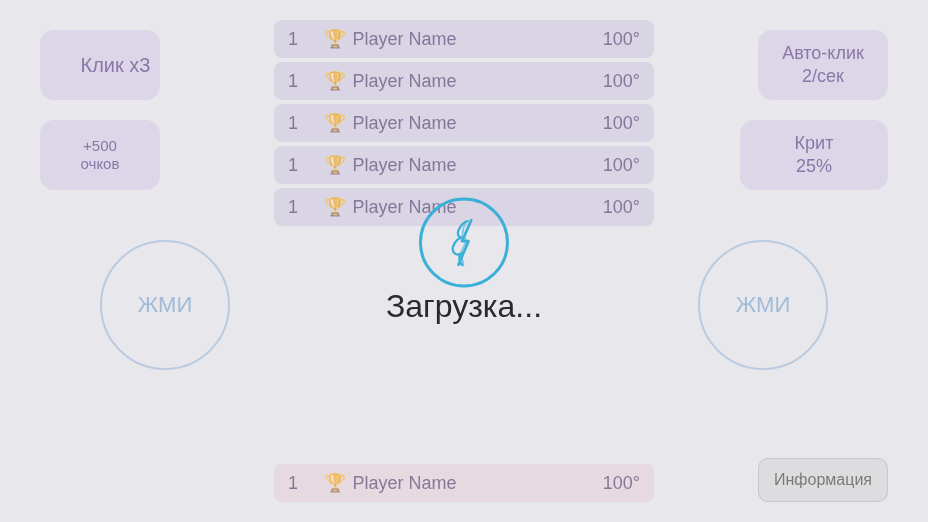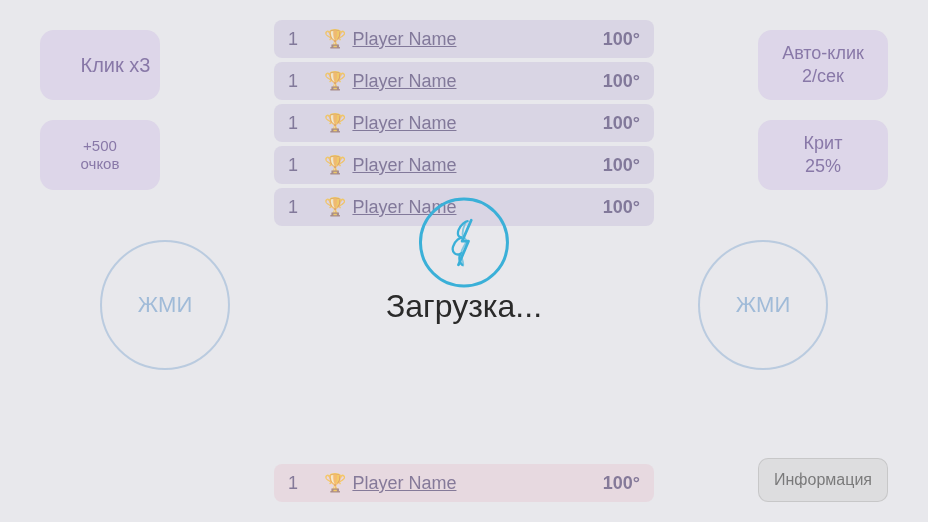--- a/index.html
+++ b/index.html
@@ -31,22 +31,22 @@
       padding: 8px 14px;
       display: flex;
       align-items: center;
       justify-content: space-between;
       font-size: 18px;
       color: rgba(100, 90, 130, 0.75);
     }
 
     .row-rank { min-width: 30px; }
     .row-icon { margin: 0 6px; color: rgba(100, 90, 130, 0.6); }
-    .row-name { flex: 1; text-decoration: underline; }
-    .row-score { font-weight: 700; }
+    .row-name { flex: 1; }
+    .row-score { font-weight: 400; }
 
     
     .btn-left-top {
       position: absolute;
       top: 30px;
       left: 40px;
       background: rgba(210, 195, 230, 0.5);
       border-radius: 14px;
       width: 120px;
       height: 70px;
@@ -99,21 +99,21 @@
       cursor: pointer;
       line-height: 1.3;
     }
 
     .btn-right-bottom {
       position: absolute;
       top: 120px;
       right: 40px;
       background: rgba(210, 195, 230, 0.5);
       border-radius: 14px;
-      width: 130px;
+      width: 148px;
       height: 70px;
       display: flex;
       align-items: center;
       justify-content: center;
       font-size: 18px;
       color: rgba(100, 80, 140, 0.7);
       font-weight: 500;
       text-align: center;
       cursor: pointer;
       line-height: 1.3;

